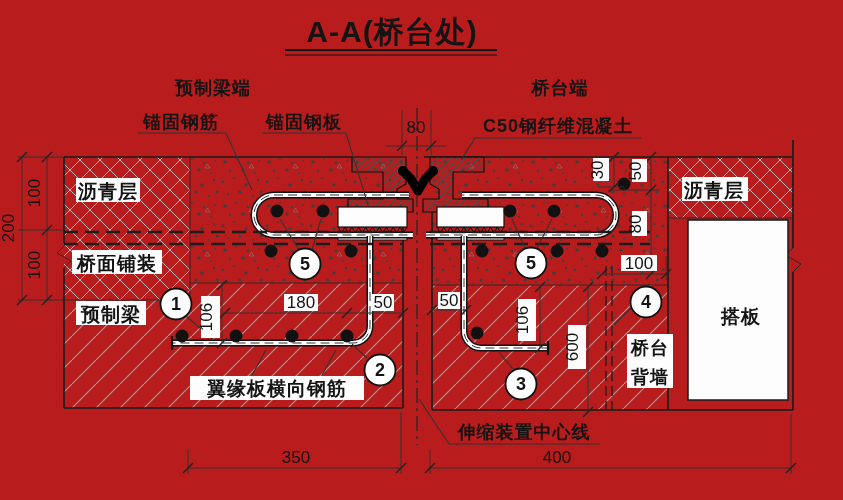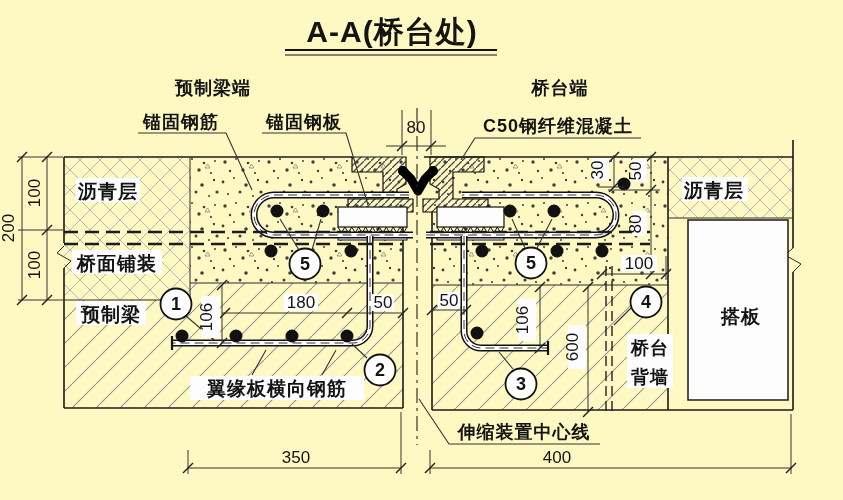--- a/index.html
+++ b/index.html
@@ -1,16 +1,16 @@
 <!DOCTYPE html>
 <html><head>
 <meta charset="utf-8">
 <style>
   html,body{margin:0;padding:0;background:#ffffff;}
-  #stage{position:relative;width:843px;height:500px;background:#fef9c3;overflow:hidden;
+  #stage{position:relative;width:843px;height:500px;background:#b91c1c;overflow:hidden;
          font-family:"Liberation Sans",sans-serif;}
   svg{display:block}
   text{fill:#141414;font-family:"Liberation Sans",sans-serif;}
   .cjk{font-size:19px;font-weight:600;letter-spacing:1px;}
   .cjk-s{font-size:18px;font-weight:600;letter-spacing:1px;}
   .dim{font-size:17px;font-weight:500;}
   .edge{stroke:#1a1a1a;stroke-width:1.6;fill:none;}
   .thin{stroke:#2a2a2a;stroke-width:1;fill:none;}
   .dimln{stroke:#333;stroke-width:1;fill:none;}
   .lead{stroke:#333;stroke-width:1.1;fill:none;}

